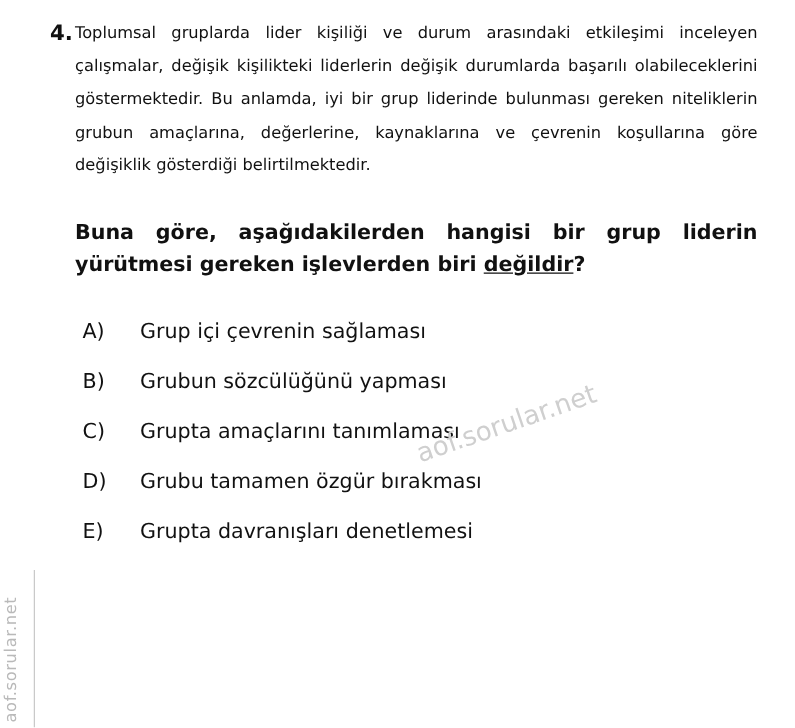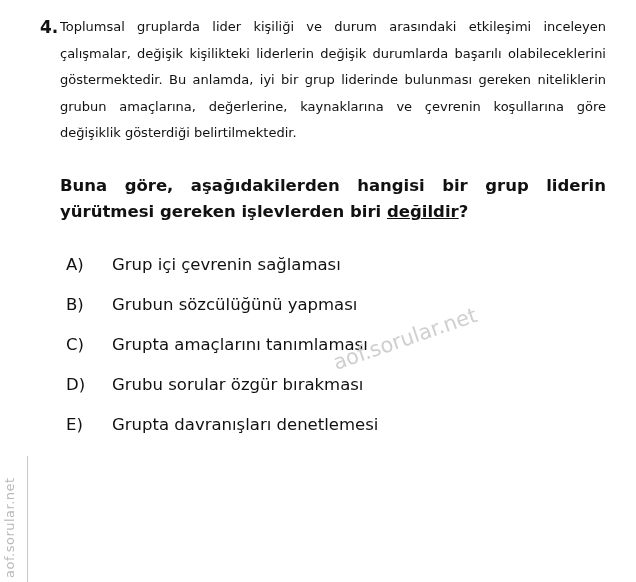--- a/index.html
+++ b/index.html
@@ -155,21 +155,21 @@
           <div class="option">
             <span class="opt-letter">B)</span>
             <span class="opt-text">Grubun sözcülüğünü yapması</span>
           </div>
           <div class="option">
             <span class="opt-letter">C)</span>
             <span class="opt-text">Grupta amaçlarını tanımlaması</span>
           </div>
           <div class="option">
             <span class="opt-letter">D)</span>
-            <span class="opt-text">Grubu sorular özgür bırakması</span>
+            <span class="opt-text">Grubu tamamen özgür bırakması</span>
           </div>
           <div class="option">
             <span class="opt-letter">E)</span>
             <span class="opt-text">Grupta davranışları denetlemesi</span>
           </div>
         </div>
       </div>
     </div>
   </div>
 

